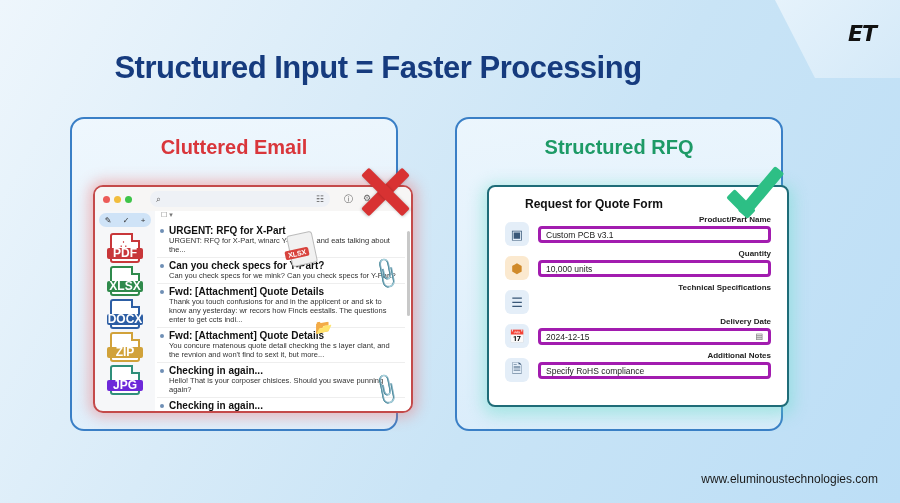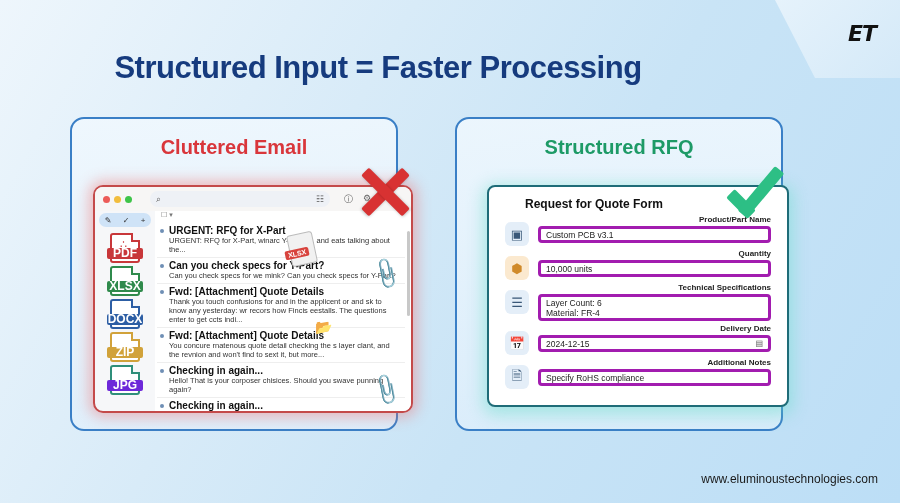--- a/index.html
+++ b/index.html
@@ -255,24 +255,20 @@
         <div class="form-input">
             <span>10,000 units</span>
           </div>
       </div>
     </div>
 
     <div class="form-row">
       <div class="form-icon">☰</div>
       <div class="form-fields">
         <div class="form-label">Technical Specifications</div>
-        <div class="form-input multi">
-          <span>Layer Count: 6</span>
-          <span>Material: FR-4</span>
-        </div>
       </div>
     </div>
 
     <div class="form-row">
       <div class="form-icon">📅</div>
       <div class="form-fields">
         <div class="form-label">Delivery Date</div>
         <div class="form-input">
           <span>2024-12-15</span>
           <span class="cal-small">▤</span>

